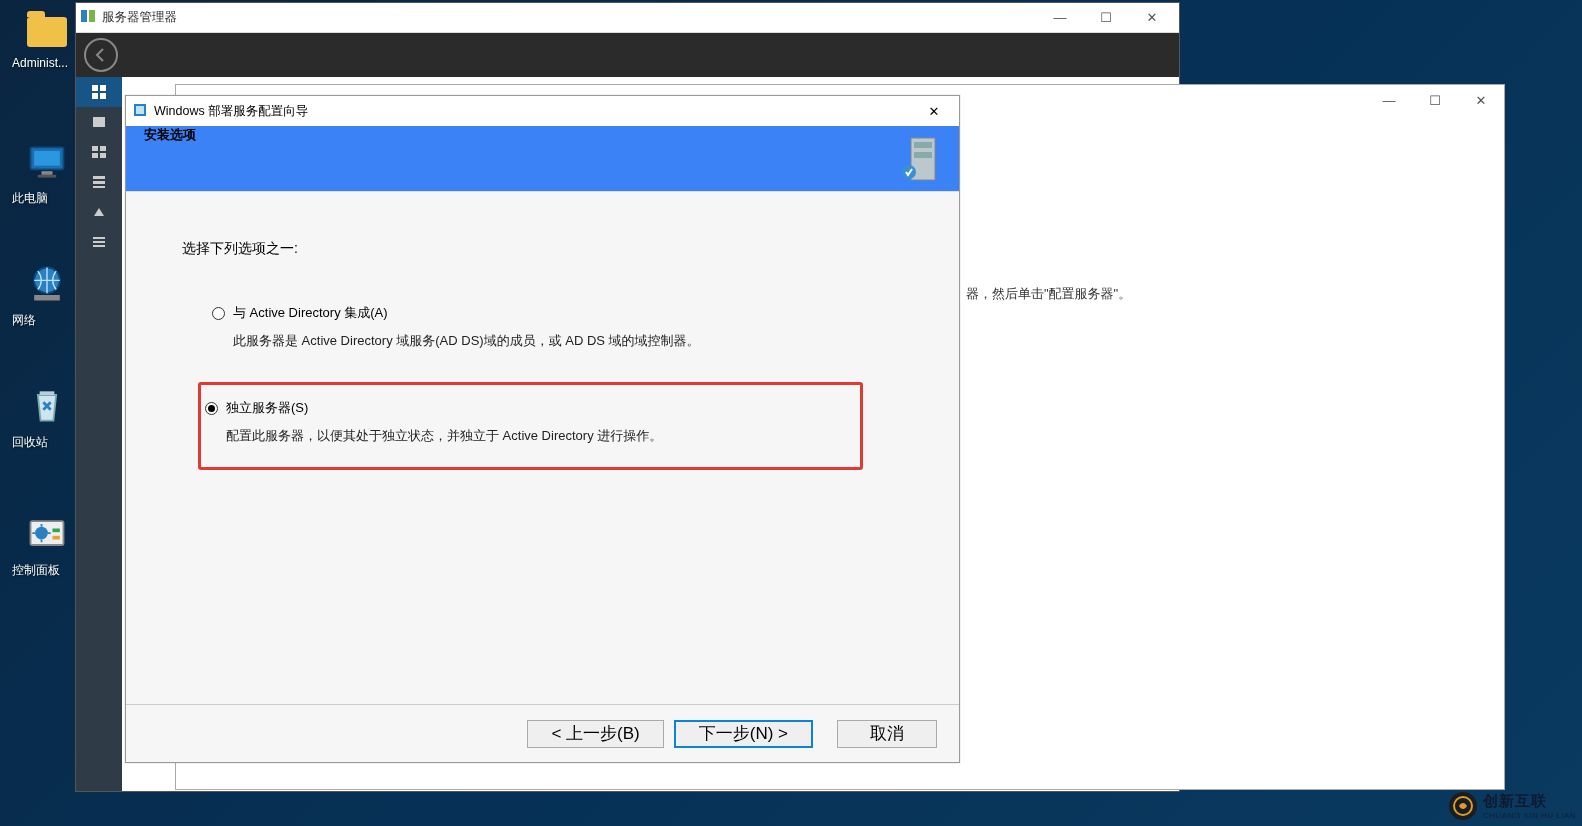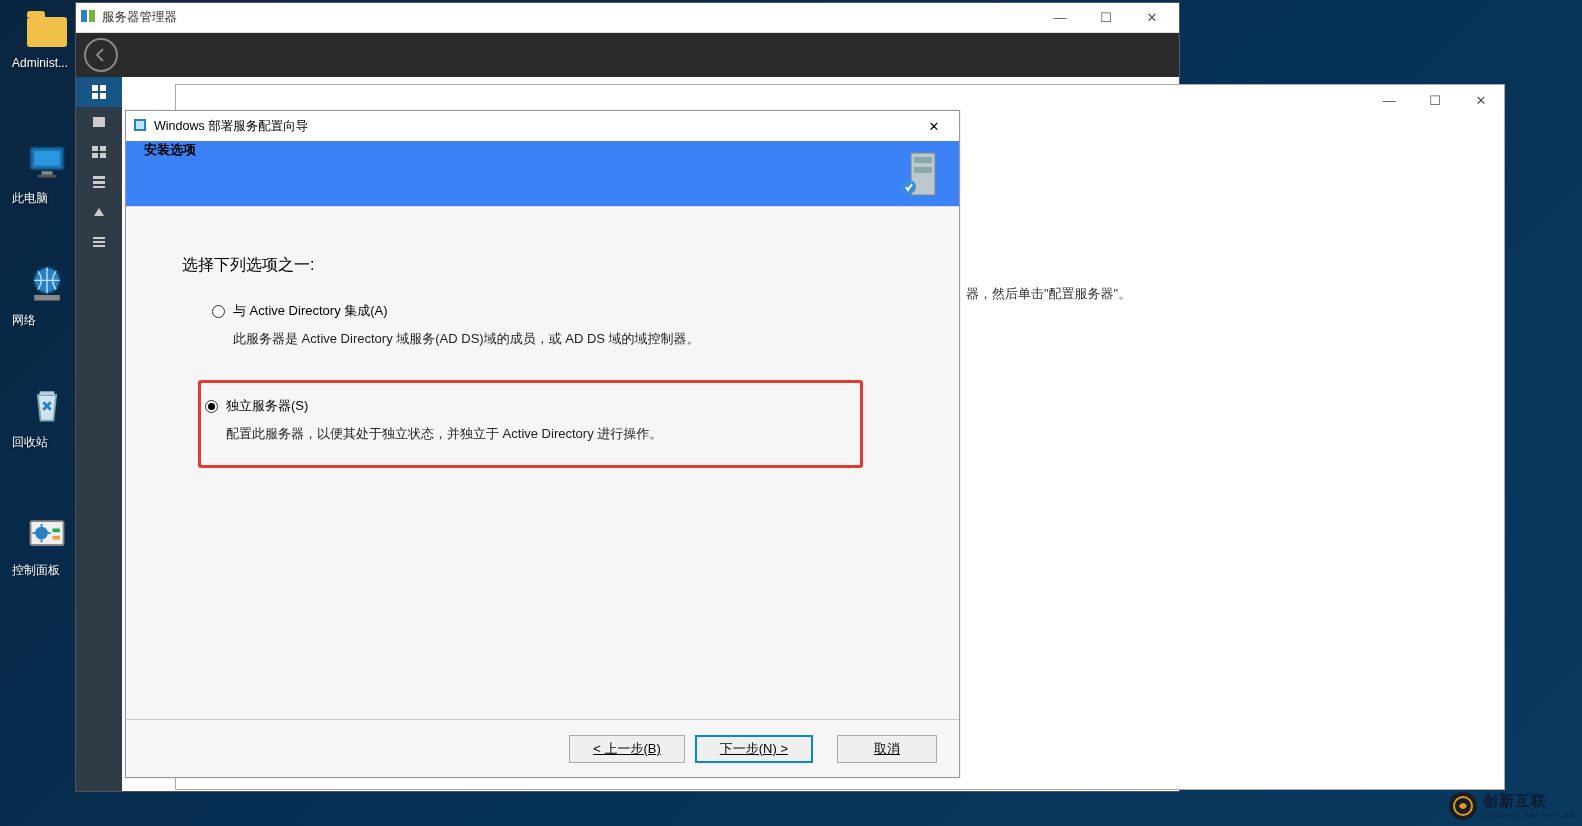--- a/index.html
+++ b/index.html
@@ -67,21 +67,21 @@
   .mmc-window .titlebar2 {
     height:30px; display:flex; align-items:center;
   }
   .mmc-window .wincontrols2 { margin-left:auto; display:flex;}
   .mmc-body-text {
     position:absolute; left:790px; top:200px; font-size:13px; color:#333;
   }
 
   
   .wizard {
-    position:absolute; left:125px; top:110px; width:835px; height:668px;
+    position:absolute; left:125px; top:95px; width:835px; height:668px;
     background:#f6f6f6; border:1px solid #999;
     box-shadow: 0 0 0 1px rgba(0,0,0,.05);
   }
   .wizard .wz-titlebar {
     height:30px; background:#fff;
     display:flex; align-items:center; padding:0 6px;
   }
   .wz-titlebar .wz-title { margin-left:6px; font-size:12.5px; }
   .wz-titlebar .wz-close { margin-left:auto; width:38px; height:24px; display:flex; align-items:center; justify-content:center; cursor:pointer;}
   .wizard .wz-header {
@@ -90,21 +90,21 @@
   }
   .wz-header .subtitle { font-weight:bold; font-size:13px; }
   .wz-header .header-icon {
     position:absolute; right:14px; top:8px; width:44px; height:50px;
   }
   .wizard .wz-body {
     position:absolute; left:0; right:0; top:96px; bottom:58px;
     padding: 48px 56px 0 56px;
     background:#f6f6f6;
   }
-  .wz-prompt { font-size:16px; margin-bottom:16px; }
+  .wz-prompt { font-size:14px; margin-bottom:36px; }
   .option-block { margin-left:28px; margin-bottom:18px; padding:10px 14px 14px 2px;}
   .option-row { display:flex; align-items:center; gap:8px; margin-bottom:10px;}
   .radio {
     width:13px; height:13px; border:1px solid #333; border-radius:50%;
     display:inline-flex; align-items:center; justify-content:center; background:#fff;
     cursor:pointer;
   }
   .radio.checked:after { content:""; width:7px; height:7px; background:#000; border-radius:50%;}
   .option-desc { margin-left:21px; font-size:13px; color:#222; }
   .highlight-box {
@@ -114,21 +114,21 @@
   .wizard .wz-footer {
     position:absolute; left:0; right:0; bottom:0; height:58px;
     border-top:1px solid #ccc;
     display:flex; align-items:center; justify-content:flex-end; gap:10px; padding-right:22px;
     background:#f6f6f6;
   }
   .btn {
     min-width:100px; height:28px;
     background:#efefef; border:1px solid #aaa;
     display:flex; align-items:center; justify-content:center;
-    font-size:13px; cursor:pointer; padding:0 23px;text-decoration:underline;
+    font-size:17px; cursor:pointer; padding:0 23px;
   }
   .btn.primary { border:2px solid #0a84d6; }
 
   
   .watermark {
     position:absolute; right:6px; bottom:6px;
     display:flex; align-items:center; gap:6px;
     color:#0f172a; opacity:.9;
   }
   .watermark .wm-logo {

